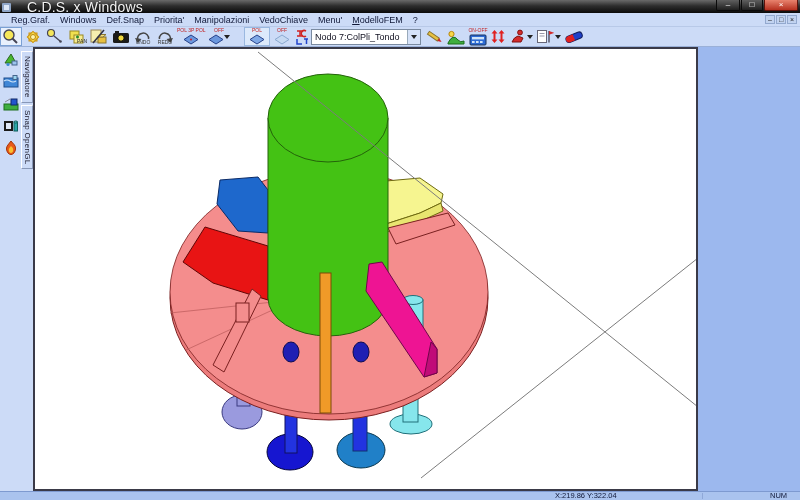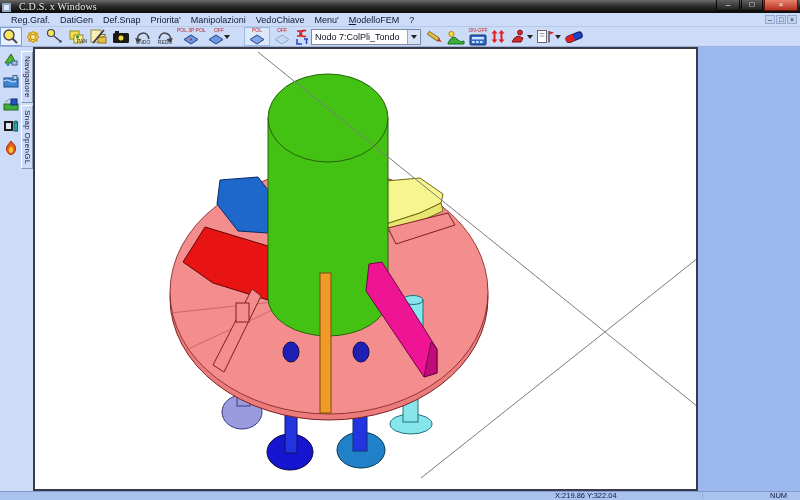--- a/index.html
+++ b/index.html
@@ -4,21 +4,21 @@
 <style>
   * { margin:0; padding:0; box-sizing:border-box; }
   html,body { width:800px; height:500px; overflow:hidden; }
   body { font-family:"Liberation Sans", sans-serif; }
   .win { position:relative; width:800px; height:500px; background:#ccdbf7; }
 
   
   .titlebar { position:relative; height:13px;
     background:linear-gradient(to bottom,#6a6a6a,#2e2e2e 45%,#0a0a0a);
     display:flex; align-items:center; padding-left:2px; }
-  .titlebar .title { color:#f2f2f2; font-size:10px; margin-left:8px; letter-spacing:.2px; text-shadow:0 1px 1px #000;font-family:Liberation Serif, serif; }
+  .titlebar .title { color:#f2f2f2; font-size:14px; margin-left:16px; letter-spacing:.2px; text-shadow:0 1px 1px #000; }
   .wbtns { position:absolute; right:2px; top:0; display:flex; }
   .wbtn { height:11px; display:flex; align-items:center; justify-content:center;
     color:#fff; font-size:8px; line-height:8px;
     background:linear-gradient(#5f5f5f,#1f1f1f); border:1px solid #0a0a0a; border-top:none;
     border-radius:0 0 2px 2px; margin-left:1px; }
   .wbtn.min { width:24px; } .wbtn.max { width:22px; }
   .wbtn.close { width:34px; background:linear-gradient(#e8836e,#b5301f); border-color:#5e120a; }
 
   
   .menubar { position:relative; height:14px; background:#ccdbf7; display:flex; align-items:center;
@@ -91,21 +91,21 @@
           <span>□</span>
         </div>
       <div class="wbtn close">
           <span>×</span>
         </div>
     </div>
   </div>
 
   <div class="menubar">
     <span class="mi">Reg.Graf.</span>
-    <span class="mi">DatiGen</span>
+    <span class="mi">Windows</span>
     <span class="mi">Def.Snap</span>
     <span class="mi">Priorita'</span>
     <span class="mi">Manipolazioni</span>
     <span class="mi">VedoChiave</span>
     <span class="mi">Menu'</span>
     <span class="mi accel">ModelloFEM</span>
     <span class="mi">?</span>
     <div class="mdi-ctrls">
       <span class="mdib">–</span>
       <span class="mdib">□</span>

